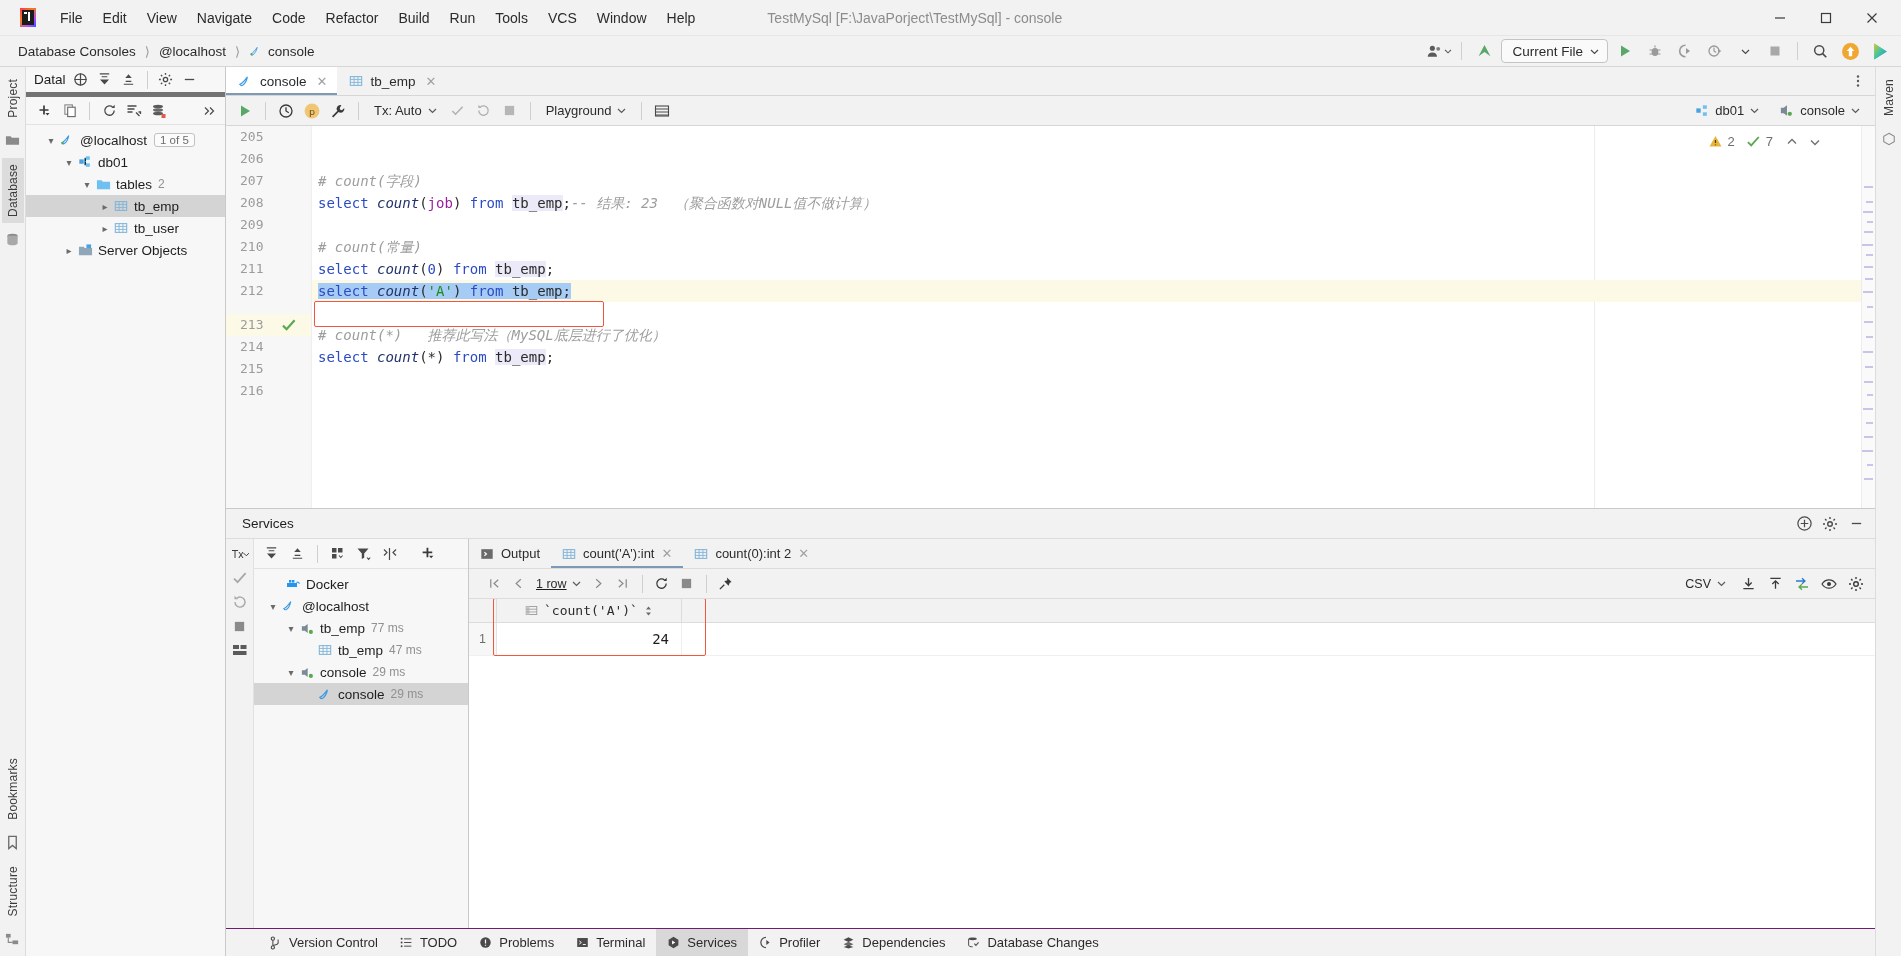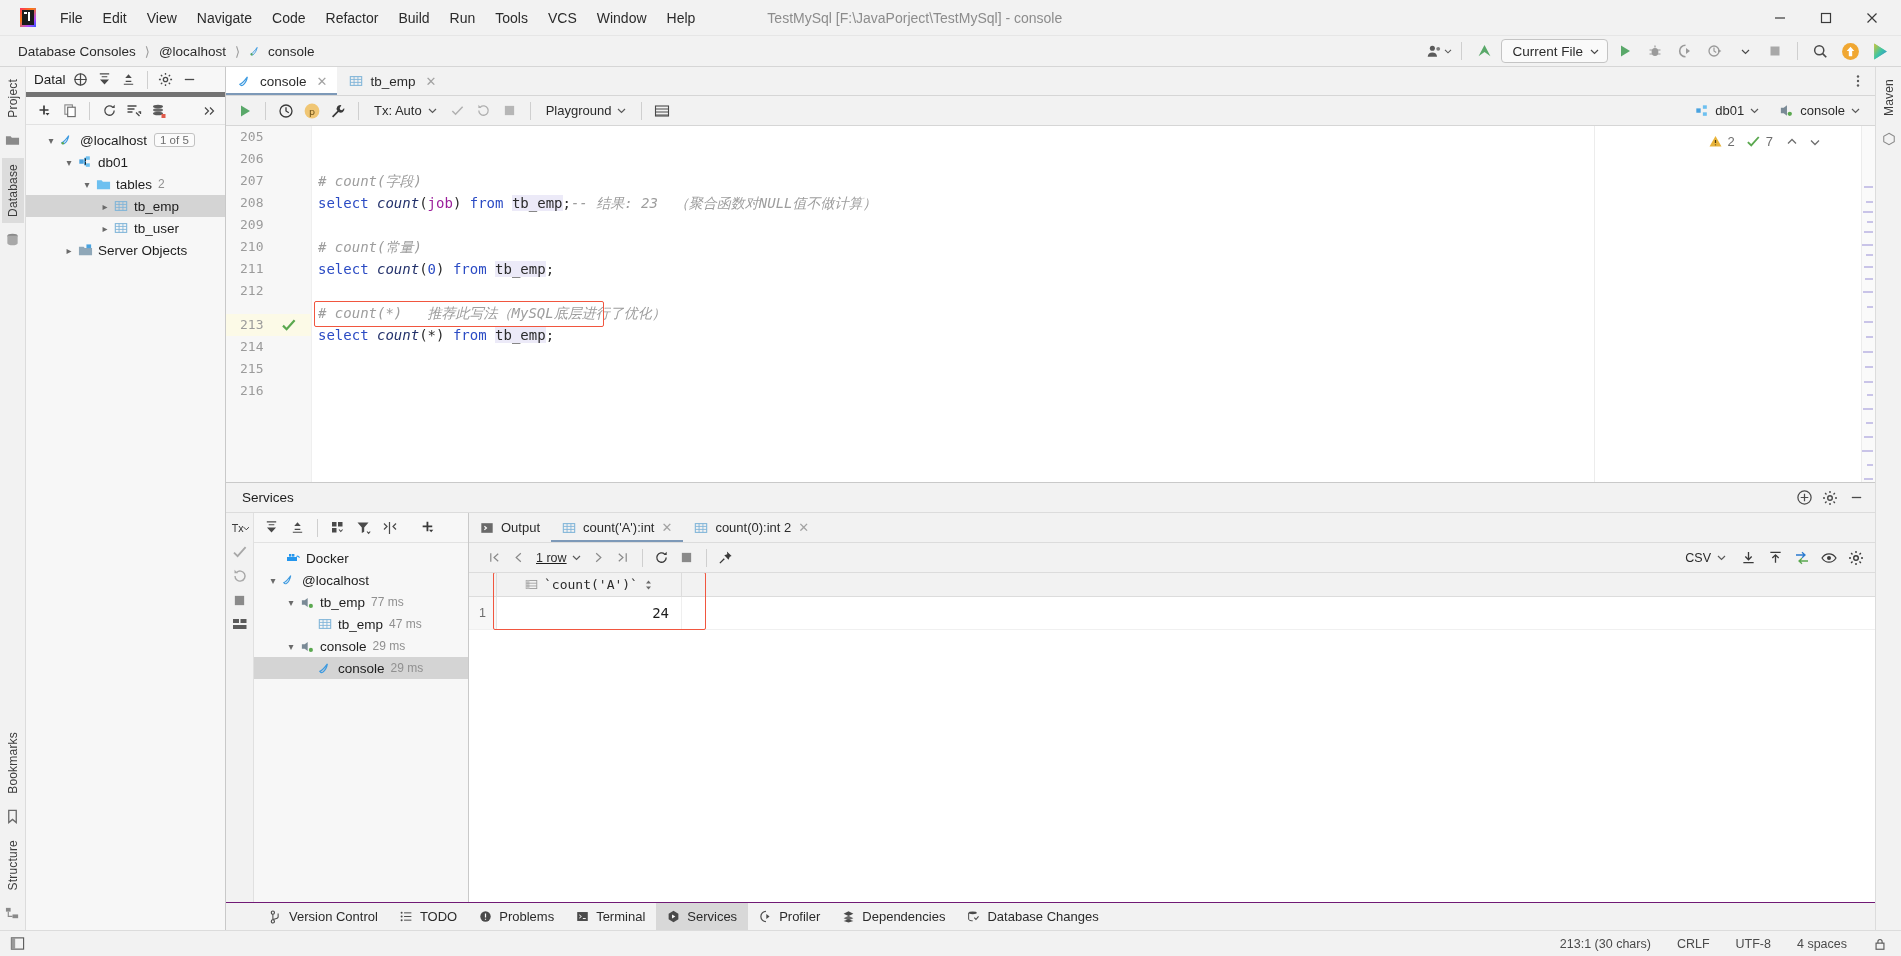--- a/index.html
+++ b/index.html
@@ -723,20 +723,21 @@
 
 
             <div class="cline"><span class="kw">select </span><span class="fn">count</span><span class="pl">(</span><span class="id">job</span><span class="pl">) </span><span class="kw">from </span><span class="tbl">tb_emp</span><span class="pl">;</span><span class="cm">-- </span><span class="cm">结果: 23  （聚合函数对NULL值不做计算）</span></div>
 
             <div class="cline"></div>
 
             <div class="cline"><span class="cm"># count(常量)</span></div>
 
             <div class="cline"><span class="kw">select </span><span class="fn">count</span><span class="pl">(</span><span class="num">0</span><span class="pl">) </span><span class="kw">from </span><span class="tbl">tb_emp</span><span class="pl">;</span></div>
 
+            <div class="cline hl"><span class="sel"><span class="kw">select </span><span class="fn">count</span><span class="pl">(</span><span class="str">'A'</span><span class="pl">) </span><span class="kw">from </span><span class="pl">tb_emp</span><span class="pl">;</span></span></div>
 
             <div class="cline"></div>
 
             <div class="cline"><span class="cm"># count(*)   推荐此写法（MySQL底层进行了优化）</span></div>
 
             <div class="cline"><span class="kw">select </span><span class="fn">count</span><span class="pl">(</span><span class="pl">*</span><span class="pl">) </span><span class="kw">from </span><span class="tbl">tb_emp</span><span class="pl">;</span></div>
 
             <div class="redbox" style="left:2px; top:175px; width:290px; height:26px;"></div>
 
             <div class="inspect">
@@ -1199,34 +1200,14 @@
     <div class="rightstripe">
       <div class="vtab"><span>Maven</span></div>
       <div class="stripe-icon">
         <svg width="14" height="14" viewBox="0 0 16 16">
             <path d="M8 1.5L14 5v6L8 14.5 2 11V5z" fill="none" stroke="#8a8a8a" stroke-width="1.2"></path>
           </svg>
       </div>
     </div>
   </div>
 
-  <div class="statusbar">
-    <div class="tiny-btn">
-      <svg width="15" height="15" viewBox="0 0 16 16">
-          <rect x="1.5" y="2" width="13" height="12" fill="none" stroke="#5a5a5a" stroke-width="1.2"></rect>
-          <rect x="1.5" y="2" width="4" height="12" fill="#9a9a9a"></rect>
-        </svg>
-    </div>
-    <div class="st-right">
-      <div class="st-item">213:1 (30 chars)</div>
-      <div class="st-item">CRLF</div>
-      <div class="st-item">UTF-8</div>
-      <div class="st-item">4 spaces</div>
-      <div class="tiny-btn">
-        <svg width="14" height="14" viewBox="0 0 16 16">
-            <rect x="3.5" y="7" width="9" height="7" fill="none" stroke="#5a5a5a" stroke-width="1.3"></rect>
-            <path d="M5.6 7V5.2a2.4 2.4 0 0 1 4.8 0V7" fill="none" stroke="#5a5a5a" stroke-width="1.3"></path>
-          </svg>
-      </div>
-    </div>
-  </div>
 
 </div>
 
 </body></html>

